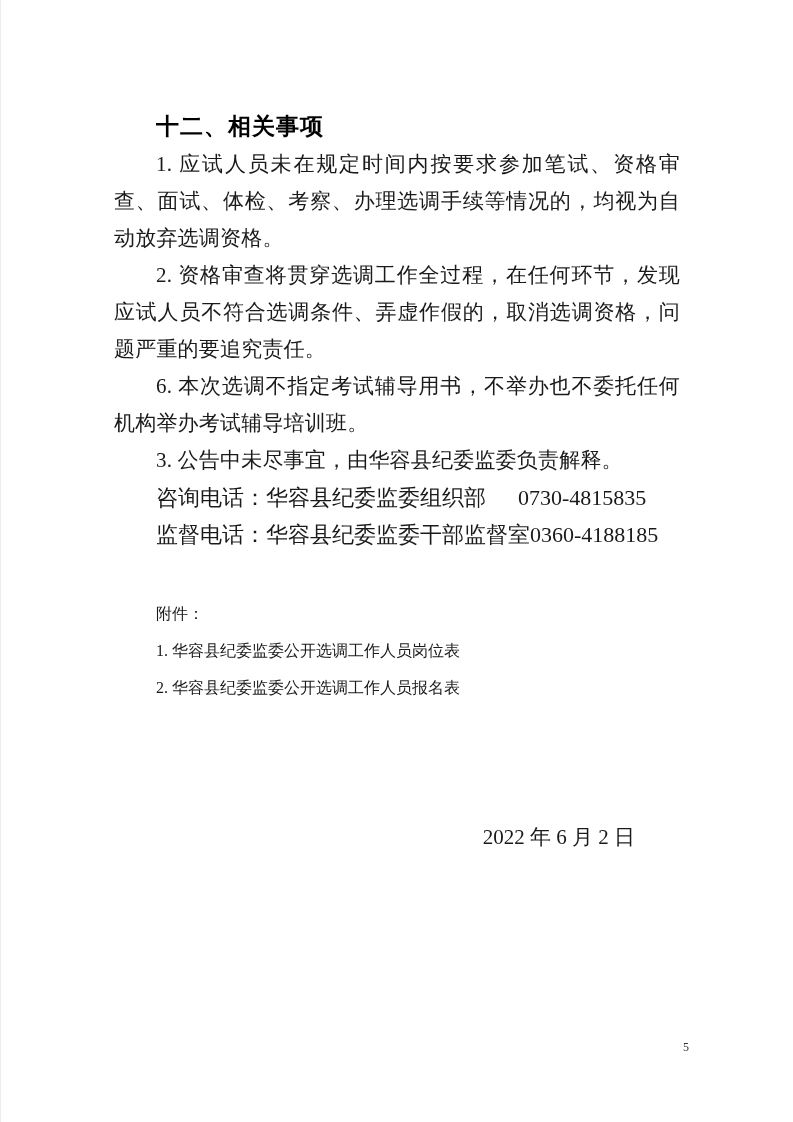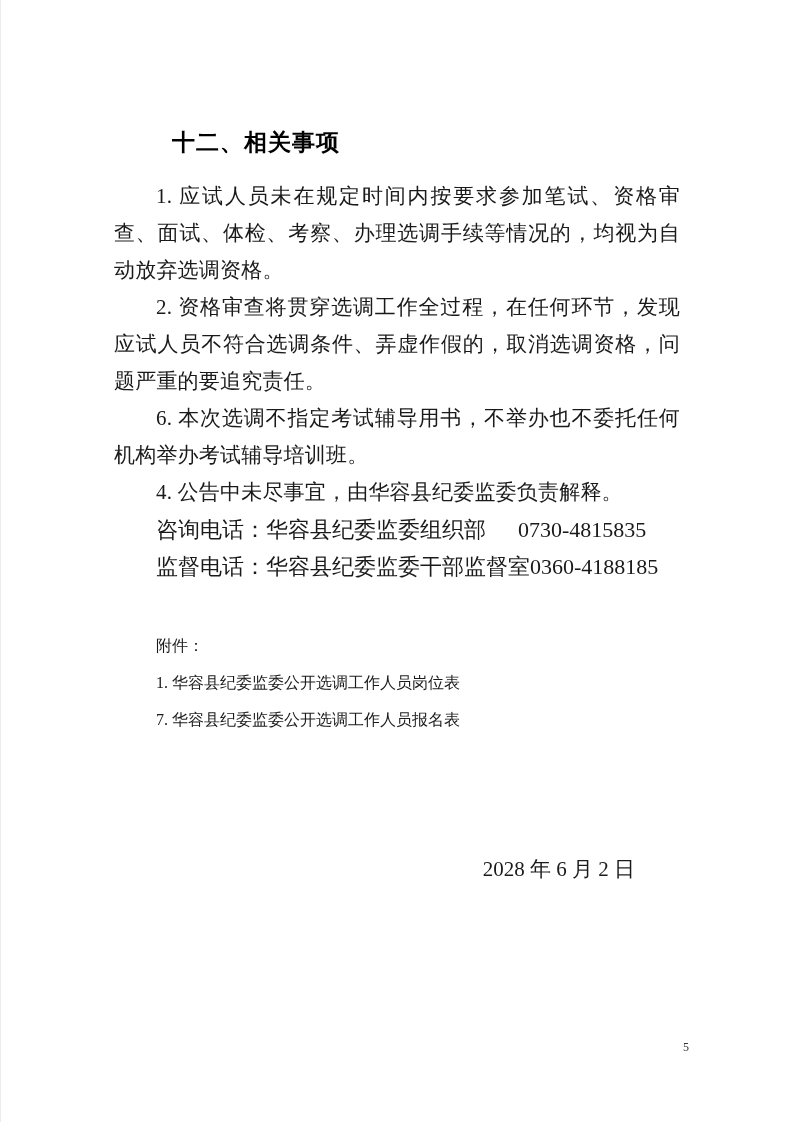--- a/index.html
+++ b/index.html
@@ -18,21 +18,21 @@
   .page {
     box-sizing: border-box;
     width: 793px;
     height: 1122px;
     padding: 106px 113px 0 113px;
     position: relative;
     background: #ffffff;
     border-left: 1px solid #ececec;
   }
   .section-heading {
-    margin: 16px;
+    margin: 0;
     padding-left: 42px;
     font-family: "Liberation Sans", "DejaVu Sans", sans-serif;
     font-weight: 700;
     font-size: 23px;
     line-height: 40px;
     color: #000000;
     letter-spacing: 1px;
   }
   .body-para {
     margin: 0;
@@ -87,40 +87,40 @@
 <body>
 
 <div class="page">
 
   <h2 class="section-heading">十二、相关事项</h2>
 
   <div class="body">
     <p class="body-para">1. 应试人员未在规定时间内按要求参加笔试、资格审查、面试、体检、考察、办理选调手续等情况的，均视为自动放弃选调资格。</p>
     <p class="body-para">2. 资格审查将贯穿选调工作全过程，在任何环节，发现应试人员不符合选调条件、弄虚作假的，取消选调资格，问题严重的要追究责任。</p>
     <p class="body-para">6. 本次选调不指定考试辅导用书，不举办也不委托任何机构举办考试辅导培训班。</p>
-    <p class="body-para">4. 公告中未尽事宜，由华容县纪委监委负责解释。</p>
+    <p class="body-para">3. 公告中未尽事宜，由华容县纪委监委负责解释。</p>
   </div>
 
   <div class="contact-line">
     <span class="contact-left">
       <span>咨询电话：</span><span>华容县纪委监委组织部</span>
     </span>
     <span class="contact-phone">0730-4815835</span>
   </div>
 
   <div class="contact-line">
     <span class="contact-left">
       <span>监督电话：</span><span>华容县纪委监委干部监督室</span>
     </span>
     <span class="contact-phone">0360-4188185</span>
   </div>
 
   <div class="attachments">
     <p class="attach-line">附件：</p>
     <p class="attach-line">1. 华容县纪委监委公开选调工作人员岗位表</p>
-    <p class="attach-line">7. 华容县纪委监委公开选调工作人员报名表</p>
+    <p class="attach-line">2. 华容县纪委监委公开选调工作人员报名表</p>
   </div>
 
-  <div class="date-line">2028 年 6 月 2 日</div>
+  <div class="date-line">2022 年 6 月 2 日</div>
 
   <div class="page-number">5</div>
 
 </div>
 
 </body></html>

